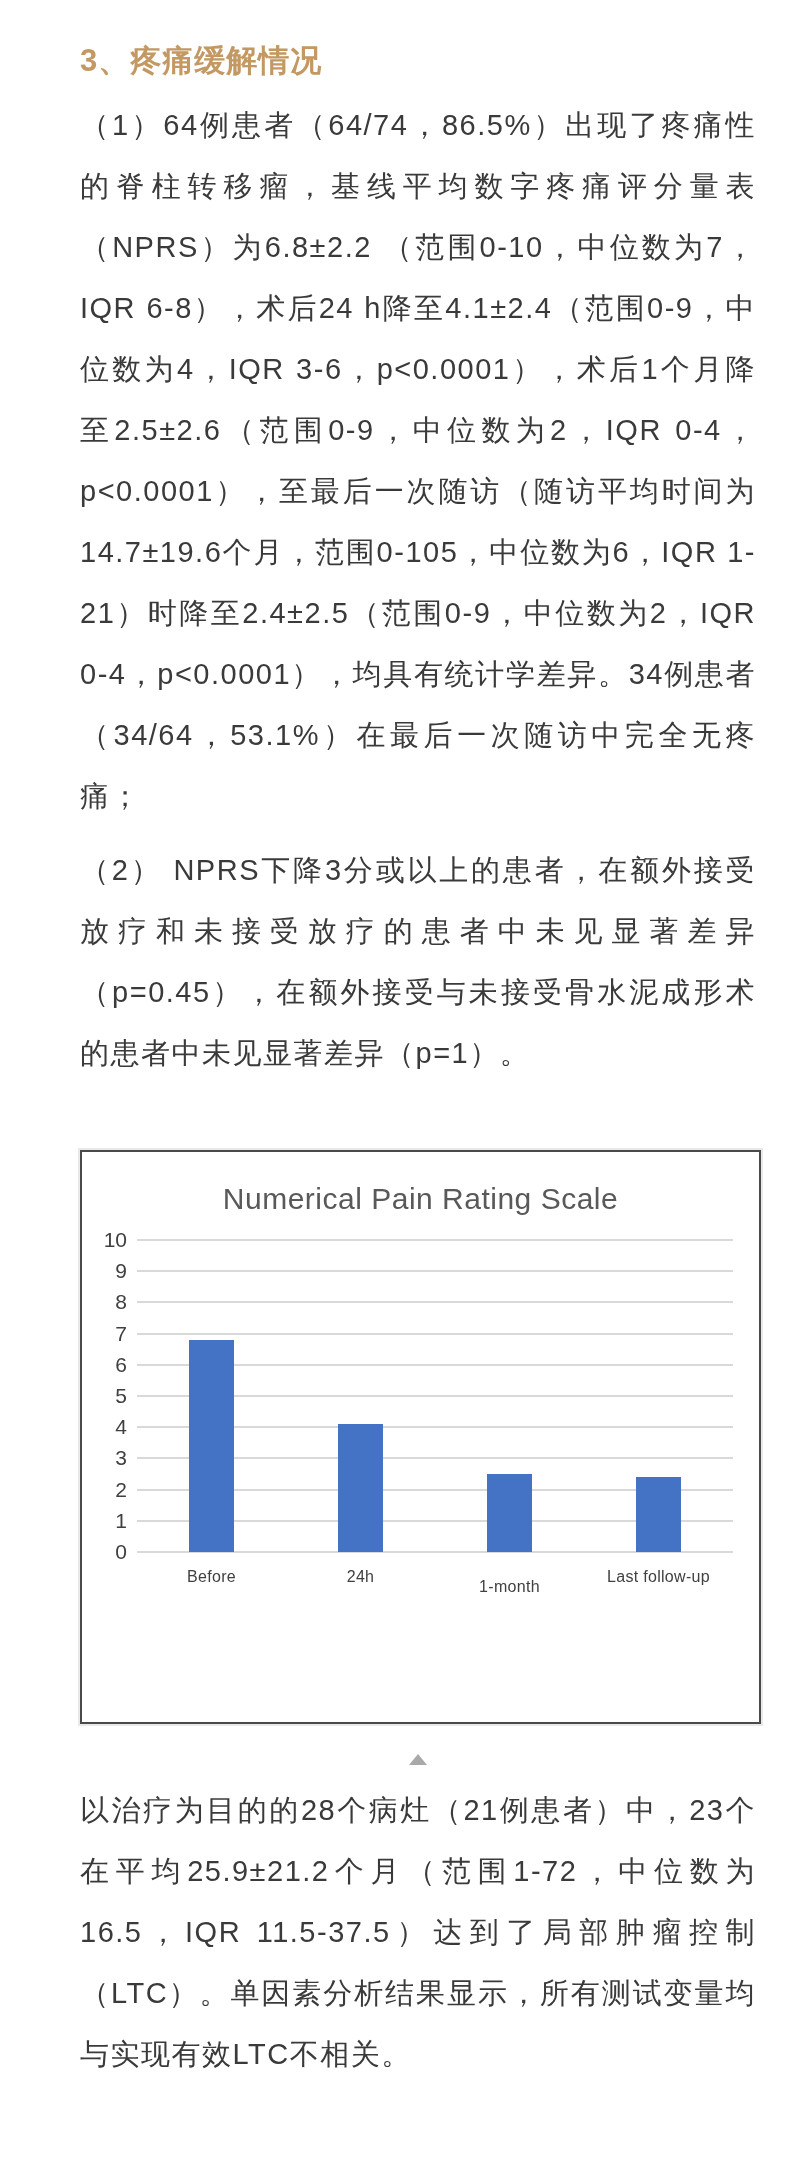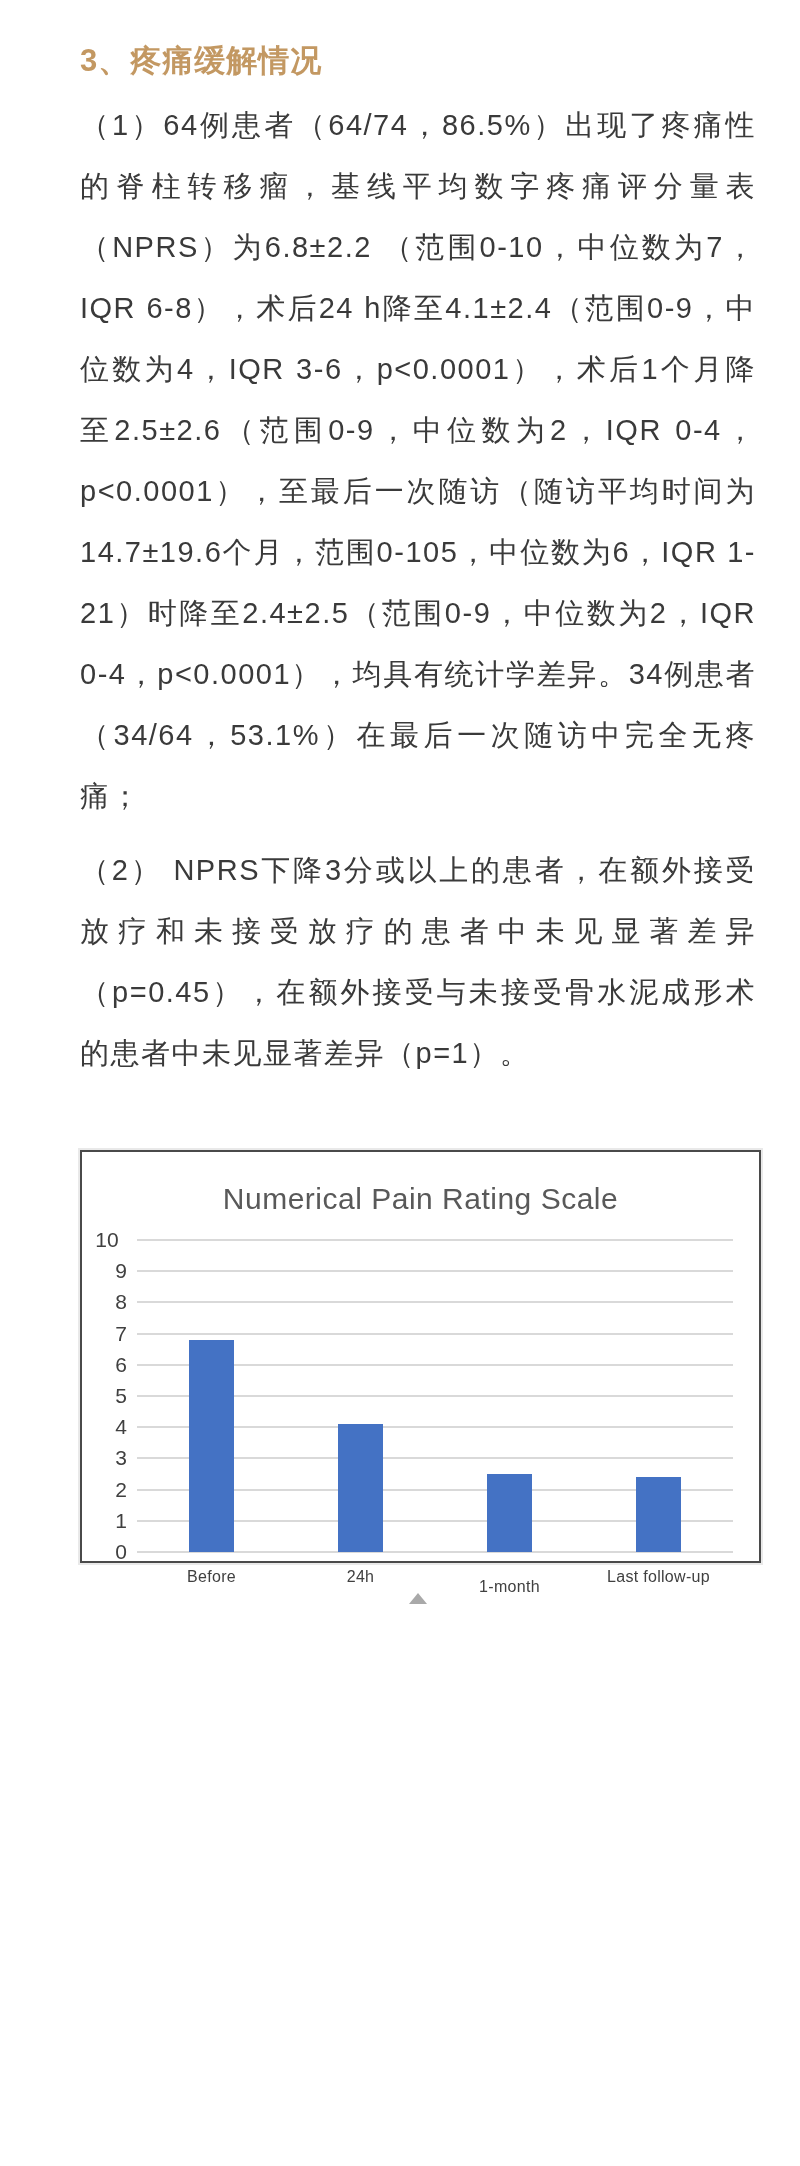--- a/index.html
+++ b/index.html
@@ -38,21 +38,21 @@
 
   
   figure.chart-figure {
     margin: 66px 0 0 0;
     padding: 0;
   }
   .chart-box {
     position: relative;
     box-sizing: border-box;
     width: 681px;
-    height: 413px;
+    height: 574px;
     background: #ffffff;
     border: 2px solid #4A4A4A;
     box-shadow: 0 0 0 2px #E9E9E9;
   }
   .chart-title {
     margin-top: 30px;
     text-align: center;
     font-size: 30px;
     font-weight: 500;
     color: #595959;
@@ -143,31 +143,32 @@
           <div class="y-tick-label" style="top: 144px; color: rgb(64, 64, 64);">5</div>
           <div class="gridline" style="top: 123.8px; background: rgb(217, 217, 217);"></div>
           <div class="y-tick-label" style="top: 112.8px; color: rgb(64, 64, 64);">6</div>
           <div class="gridline" style="top: 92.6px; background: rgb(217, 217, 217);"></div>
           <div class="y-tick-label" style="top: 81.6px; color: rgb(64, 64, 64);">7</div>
           <div class="gridline" style="top: 61.4px; background: rgb(217, 217, 217);"></div>
           <div class="y-tick-label" style="top: 50.4px; color: rgb(64, 64, 64);">8</div>
           <div class="gridline" style="top: 30.2px; background: rgb(217, 217, 217);"></div>
           <div class="y-tick-label" style="top: 19.2px; color: rgb(64, 64, 64);">9</div>
           <div class="gridline" style="top: -1px; background: rgb(217, 217, 217);"></div>
-          <div class="y-tick-label" style="top: -12px; color: rgb(64, 64, 64); text-align: center;">10</div>
+          <div class="y-tick-label" style="top: -12px; color: rgb(64, 64, 64);">10</div>
           <div class="bar" style="left: 52px; height: 212.16px; background: rgb(68, 114, 196);"></div>
           <div class="x-tick-label" style="left: -5.5px; top: 328px; color: rgb(64, 64, 64);">Before</div>
           <div class="bar" style="left: 201px; height: 127.92px; background: rgb(68, 114, 196);"></div>
           <div class="x-tick-label" style="left: 143.5px; top: 328px; color: rgb(64, 64, 64);">24h</div>
           <div class="bar" style="left: 350px; height: 78px; background: rgb(68, 114, 196);"></div>
           <div class="x-tick-label" style="left: 292.5px; top: 338px; color: rgb(64, 64, 64);">1-month</div>
           <div class="bar" style="left: 499px; height: 74.88px; background: rgb(68, 114, 196);"></div>
           <div class="x-tick-label" style="left: 441.5px; top: 328px; color: rgb(64, 64, 64);">Last follow-up</div>
         </div>
     </div>
   </figure>
 
   <div class="triangle" style="border-bottom-color: rgb(169, 169, 169);"></div>
 
 
 
+  <p class="body-para" style="color: rgb(58, 58, 58);">以治疗为目的的28个病灶（21例患者）中，23个在平均25.9±21.2个月（范围1-72，中位数为16.5，IQR  11.5-37.5）达到了局部肿瘤控制（LTC）。单因素分析结果显示，所有测试变量均与实现有效LTC不相关。</p>
 
 </div>
 
 </body></html>

